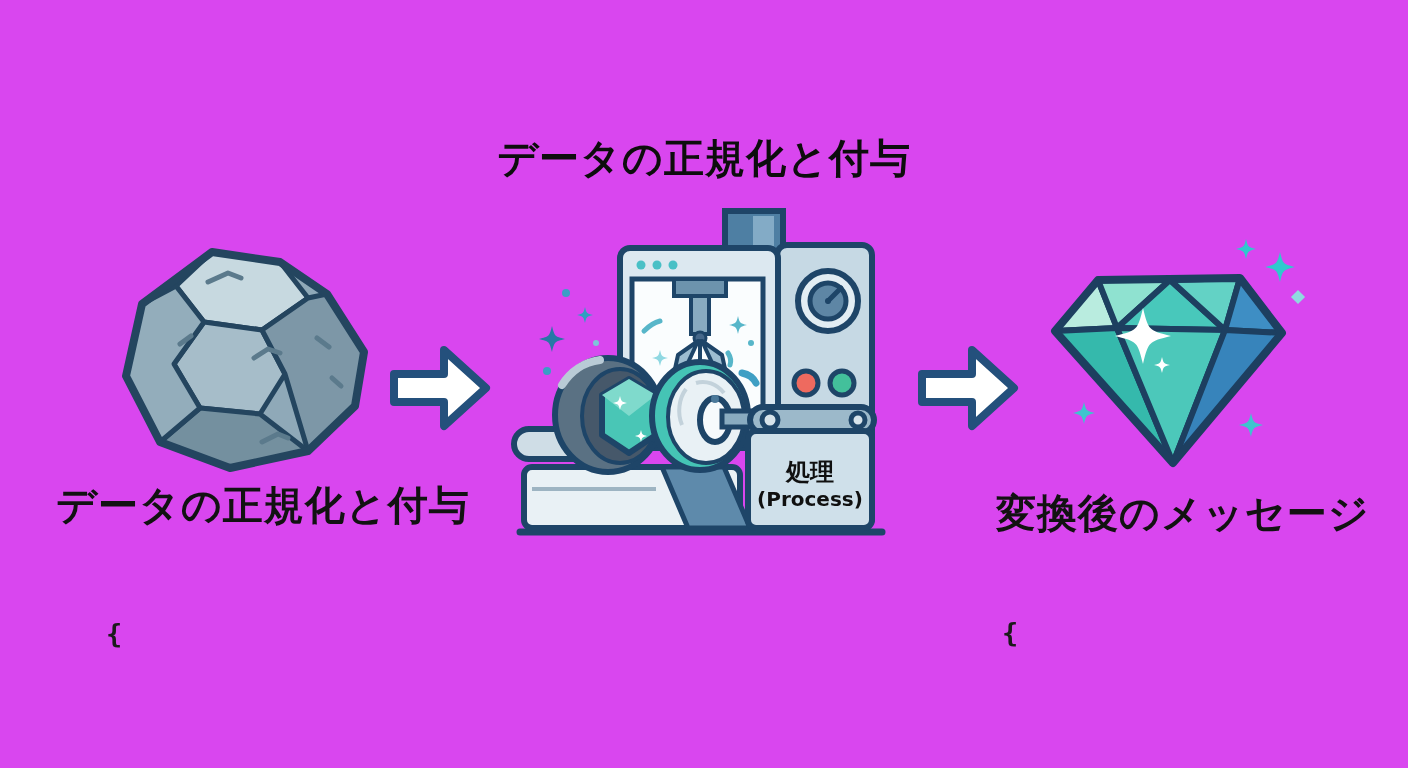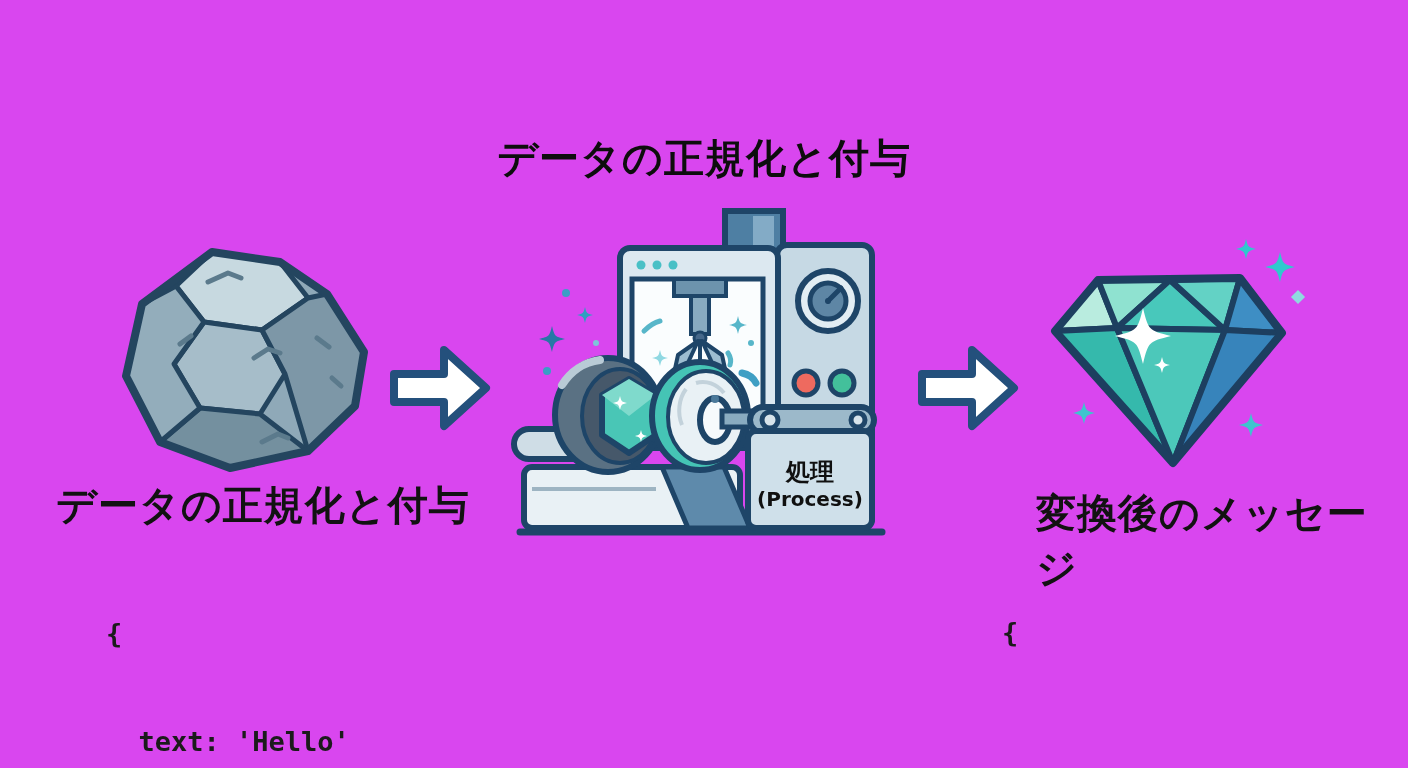--- a/index.html
+++ b/index.html
@@ -3,21 +3,21 @@
 <meta charset="utf-8">
 <style>
   html,body{margin:0;padding:0;background:#fff;}
   .canvas{position:relative;width:1408px;height:768px;background:#d946ef;overflow:hidden;
           font-family:"DejaVu Sans","Liberation Sans",sans-serif;}
   .canvas svg{position:absolute;display:block;}
   .title{position:absolute;left:0;right:0;top:131px;text-align:center;
          font-size:40px;font-weight:700;color:#0d0d0d;letter-spacing:1px;}
   .label{position:absolute;font-size:40px;font-weight:700;color:#121212;letter-spacing:1px;}
   .label-before{left:56px;top:478px;}
-  .label-after{left:1036px;top:486px;}
+  .label-after{left:996px;top:486px;}
   .code{position:absolute;font-family:"DejaVu Sans Mono","Liberation Mono",monospace;
         font-size:27px;line-height:36px;font-weight:700;color:#1b1b1b;white-space:pre;}
   .code-before{left:106px;top:544px;}
   .code-after{left:1002px;top:543px;}
   .mtext{font-weight:700;fill:#101010;font-family:"DejaVu Sans","Liberation Sans",sans-serif;}
 </style>
 </head>
 <body>
 
 <div class="canvas">
@@ -175,21 +175,20 @@
       <use href="#sp4" transform="translate(240,34) scale(15)" fill="#2fc9cd"></use>
       <rect x="253" y="59" width="10" height="10" transform="rotate(45 258 64)" fill="#8fd9e0"></rect>
       <use href="#sp4" transform="translate(44,180) scale(11)" fill="#3ec4ce"></use>
       <use href="#sp4" transform="translate(211,192) scale(12)" fill="#3ec4ce"></use>
     </g>
   </svg>
 
   <div class="label label-before">データの正規化と付与</div>
   <div class="code code-before">
     <div>{</div>
-    <div>  text: 'Hello'</div>
     
   </div>
 
   <div class="label label-after">変換後のメッセージ</div>
   <div class="code code-after">
     <div>{</div>
     
     
     
   </div>

